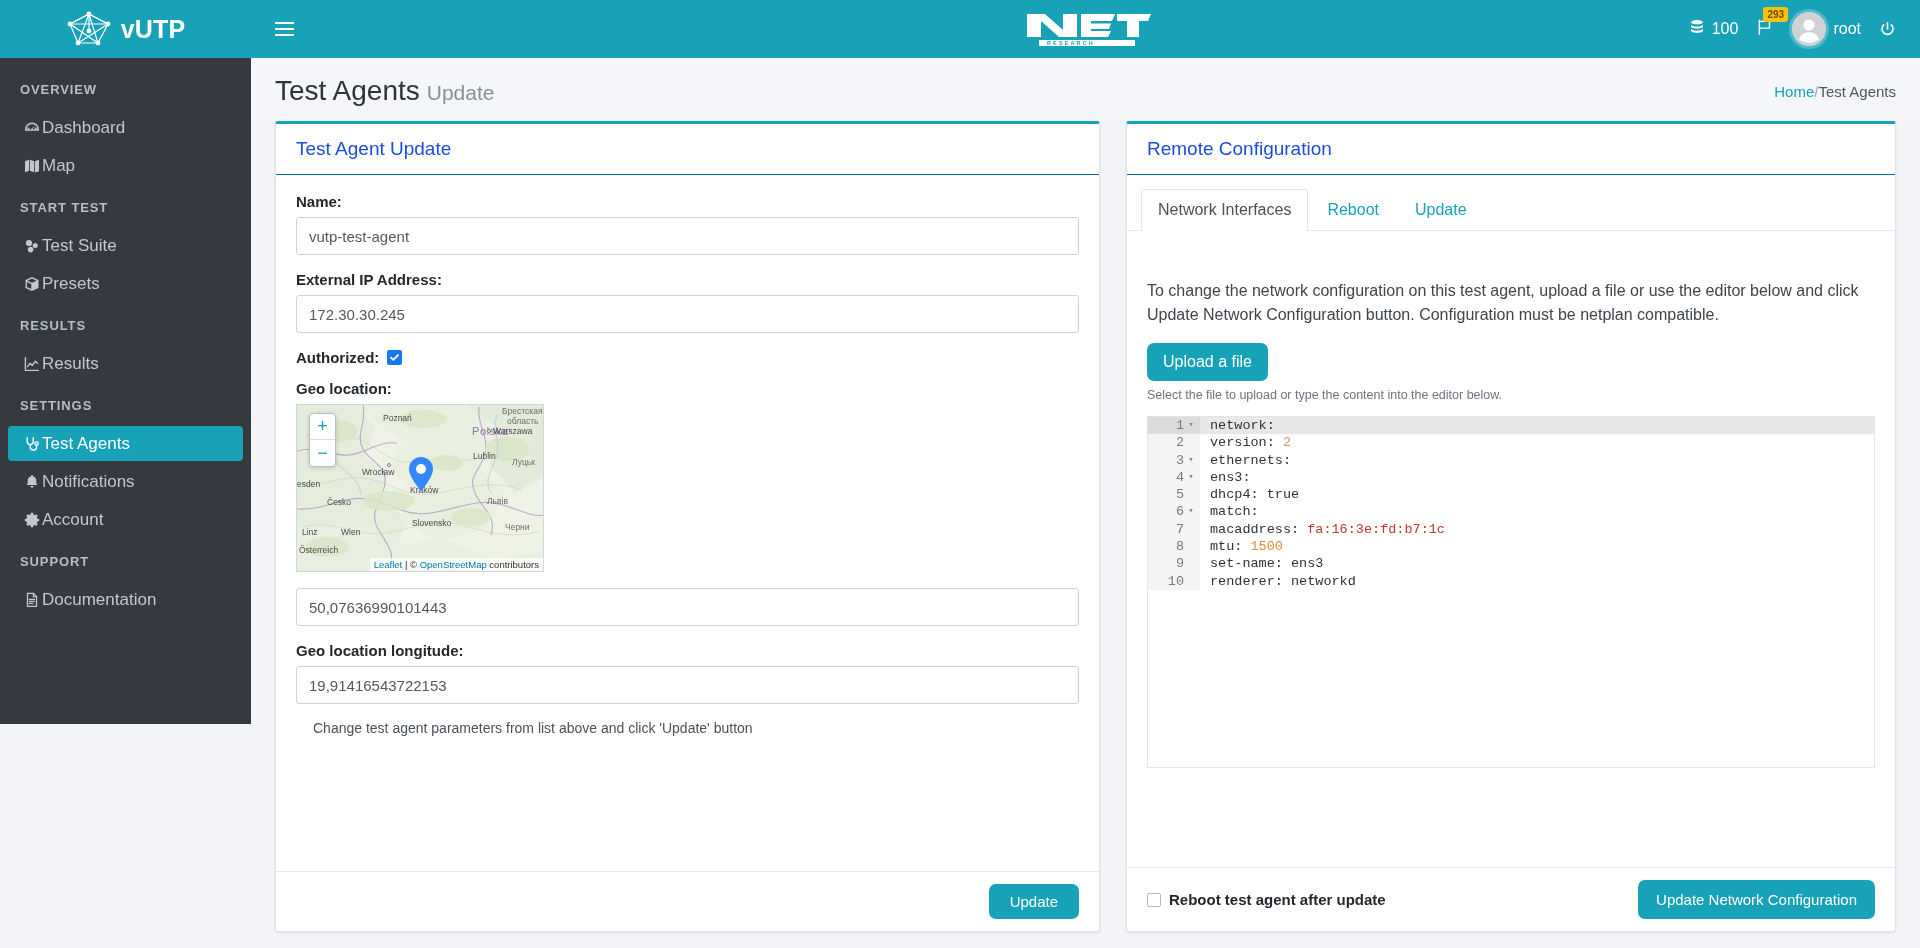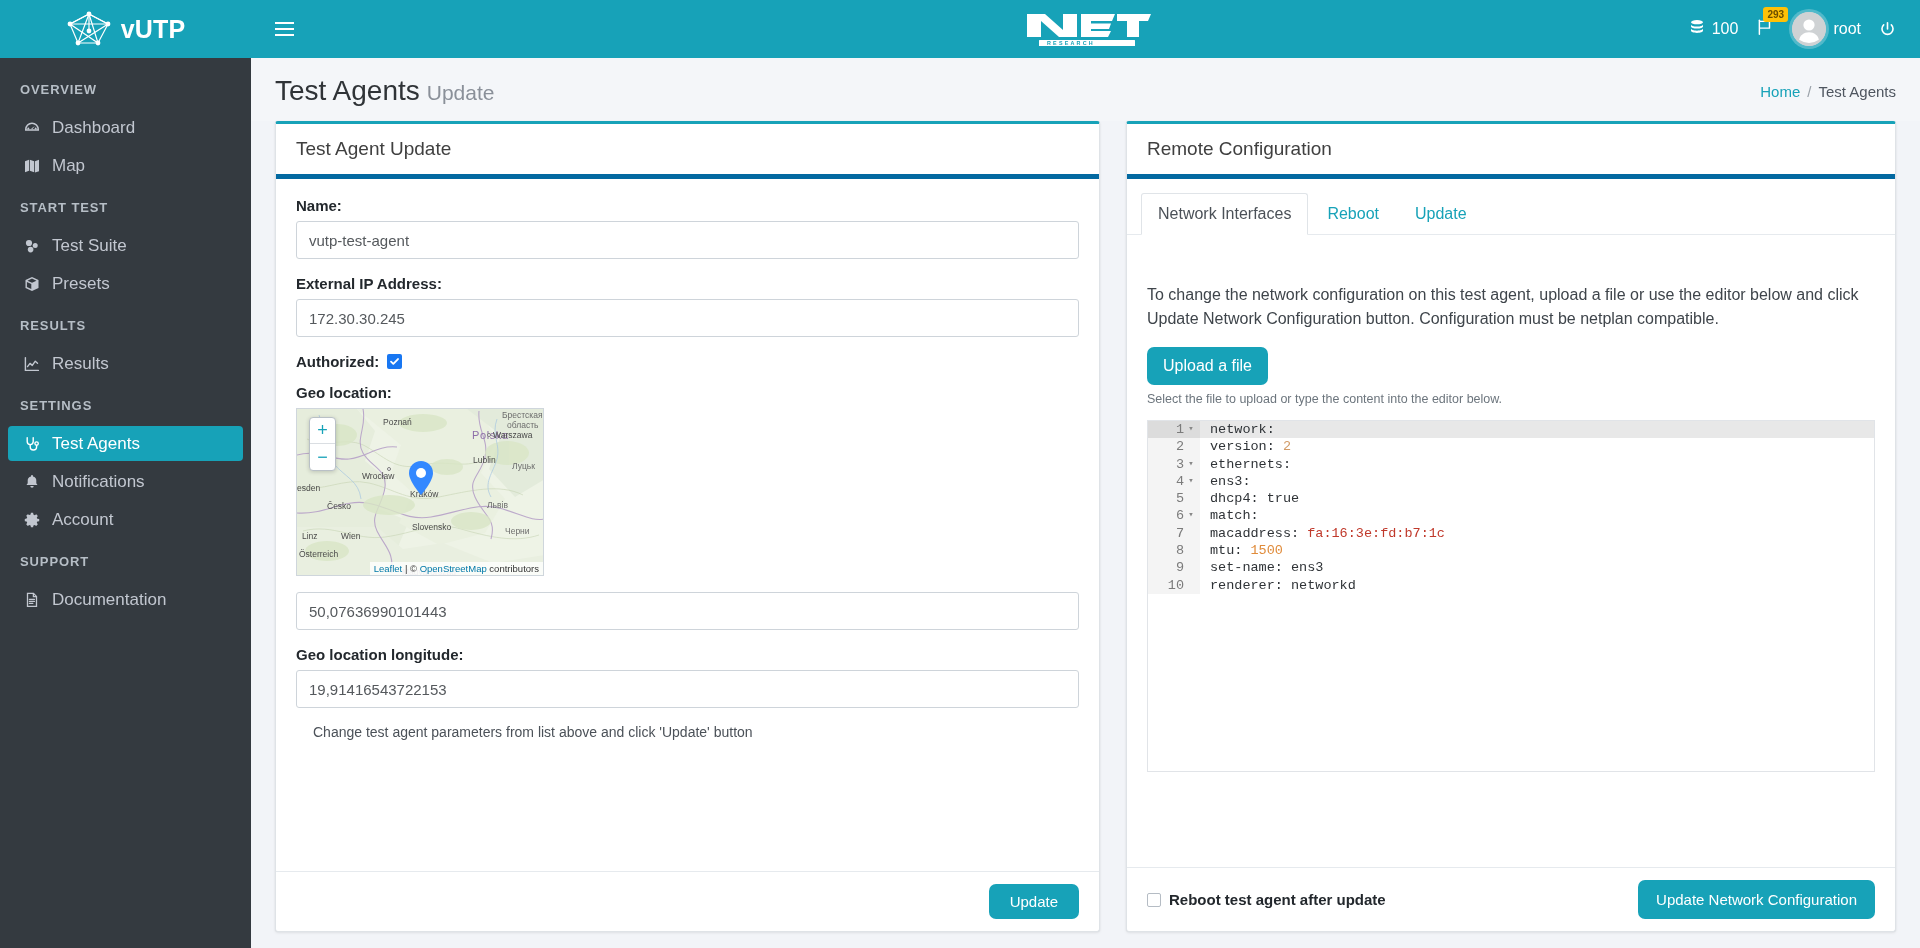--- a/index.html
+++ b/index.html
@@ -8,38 +8,38 @@
     margin: 0; padding: 0;
     width: 1920px; height: 948px;
     overflow: hidden;
     font-family: "Liberation Sans", sans-serif;
     background: #f2f4f8;
   }
   .app { position: relative; width: 1920px; height: 948px; display: flex; }
 
   
   .sidebar {
-    width: 251px; min-width: 251px; height: 948px;
+    width: 251px; min-width: 251px; height: 724px;
     background: #343a40; display: flex; flex-direction: column;
   }
   .brand {
     height: 58px; min-height: 58px; background: #17a2b8;
     display: flex; align-items: center; justify-content: center; gap: 9px;
   }
   .brand-logo { width: 46px; height: 36px; }
   .brand-text {
     color: #ffffff; font-size: 25px; font-weight: 700; letter-spacing: .2px;
   }
   .nav { padding-top: 10px; flex: 1; }
   .nav-header {
     color: #b6bec6; font-size: 13px; font-weight: 700;
     letter-spacing: .9px; padding: 14px 20px 10px 20px; text-transform: uppercase;
   }
   .nav-item {
-    display: flex; align-items: center; gap: 10px;
+    display: flex; align-items: center; 
     margin: 3px 8px; padding: 9px 14px; border-radius: 4px;
     color: #c2c7d0; font-size: 17px; cursor: pointer; line-height: 1;
   }
   .nav-item.active { background: #17a2b8; color: #fff; }
   .nav-item .ico { width: 20px; display: inline-flex; justify-content: center; align-items: center; }
   .nav-item .ico svg { display: block; }
 
   
   .main { flex: 1; display: flex; flex-direction: column; min-width: 0; }
 
@@ -74,37 +74,37 @@
   .avatar svg { display: block; }
   .user-name { color: #fff; font-size: 16px; }
 
   
   .content-head {
     background: #f4f6f9; padding: 17px 24px 14px 24px;
     display: flex; align-items: center;
   }
   .page-title { font-size: 28px; color: #2f3337; font-weight: 400; }
   .page-title .sub { color: #8a9099; font-size: 21px; margin-left: 7px; }
-  .breadcrumb { margin-left: auto; font-size: 15px; color: #4f5660; display: flex; gap: 7px; align-items: center; }
+  .breadcrumb { margin-left: auto; font-size: 15px; color: #4f5660; display: flex; align-items: center; }
   .breadcrumb a { color: #17a2b8; text-decoration: none; cursor: pointer; }
   .breadcrumb .sep { color: #9aa1a9; }
 
   
   .content-body { flex: 1; padding: 0 24px 16px 24px; display: flex; gap: 26px; min-height: 0; }
   .card {
     background: #ffffff; border: 1px solid #dfe3e7;
     border-top: 3px solid #17a2b8; border-radius: 3px;
     box-shadow: 0 0 1px rgba(0,0,0,.09), 0 1px 3px rgba(0,0,0,.08);
     display: flex; flex-direction: column; min-width: 0;
   }
   .card-left { flex: 0 0 825px; max-width: 825px; }
   .card-right { flex: 1; gap: 14px; }
   .card-header {
-    padding: 14px 20px; border-bottom: 5px solid #0369a1;
-    font-size: 19px; color: #404040; font-weight: 400;
+    padding: 14px 20px; border-bottom: 1px solid #0369a1;
+    font-size: 19px; color: #1d4ed8; font-weight: 400;
   }
   .card-body { padding: 18px 20px 10px 20px; flex: 1; overflow: hidden; }
   .card-footer {
     border-top: 1px solid #e6eaee; padding: 12px 20px;
     display: flex; align-items: center;
   }
 
   
   .form-label { font-size: 15px; font-weight: 700; color: #23282d; margin-bottom: 7px; display: block; }
   .form-input {

